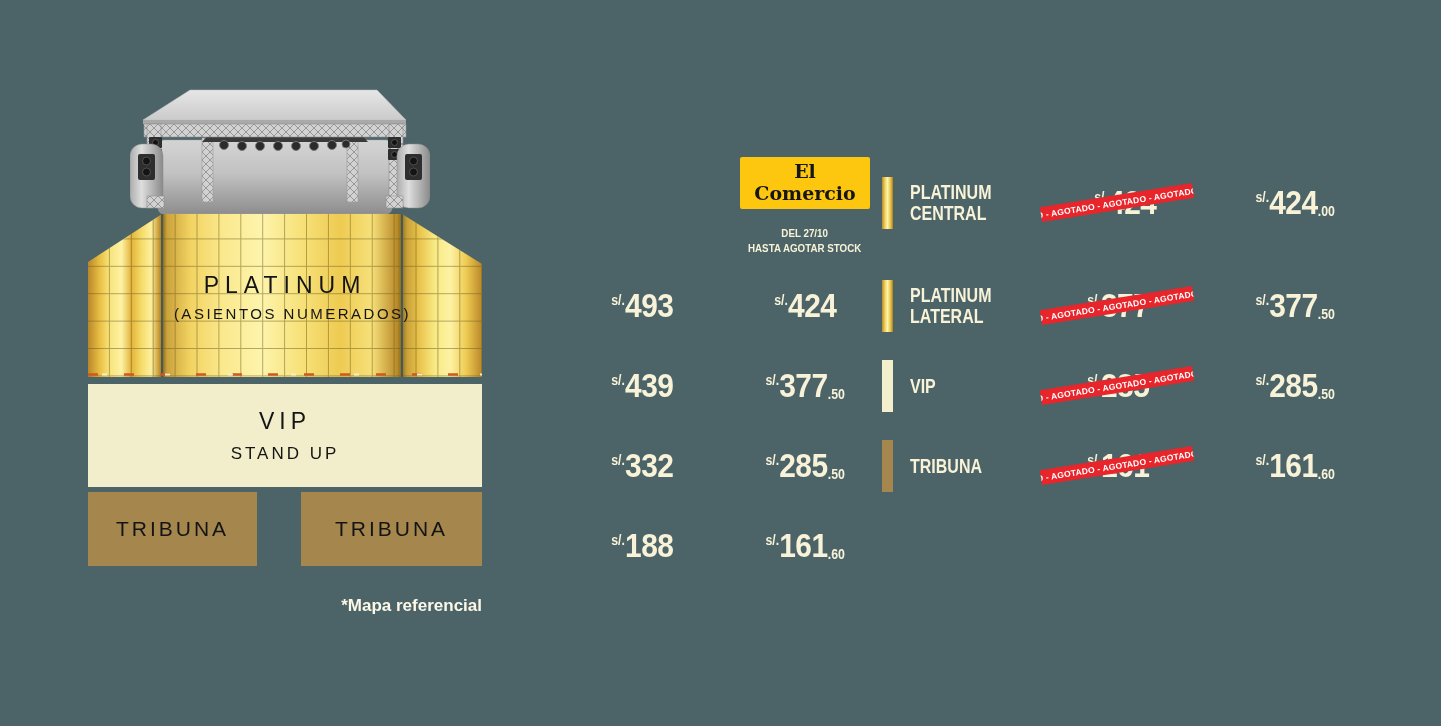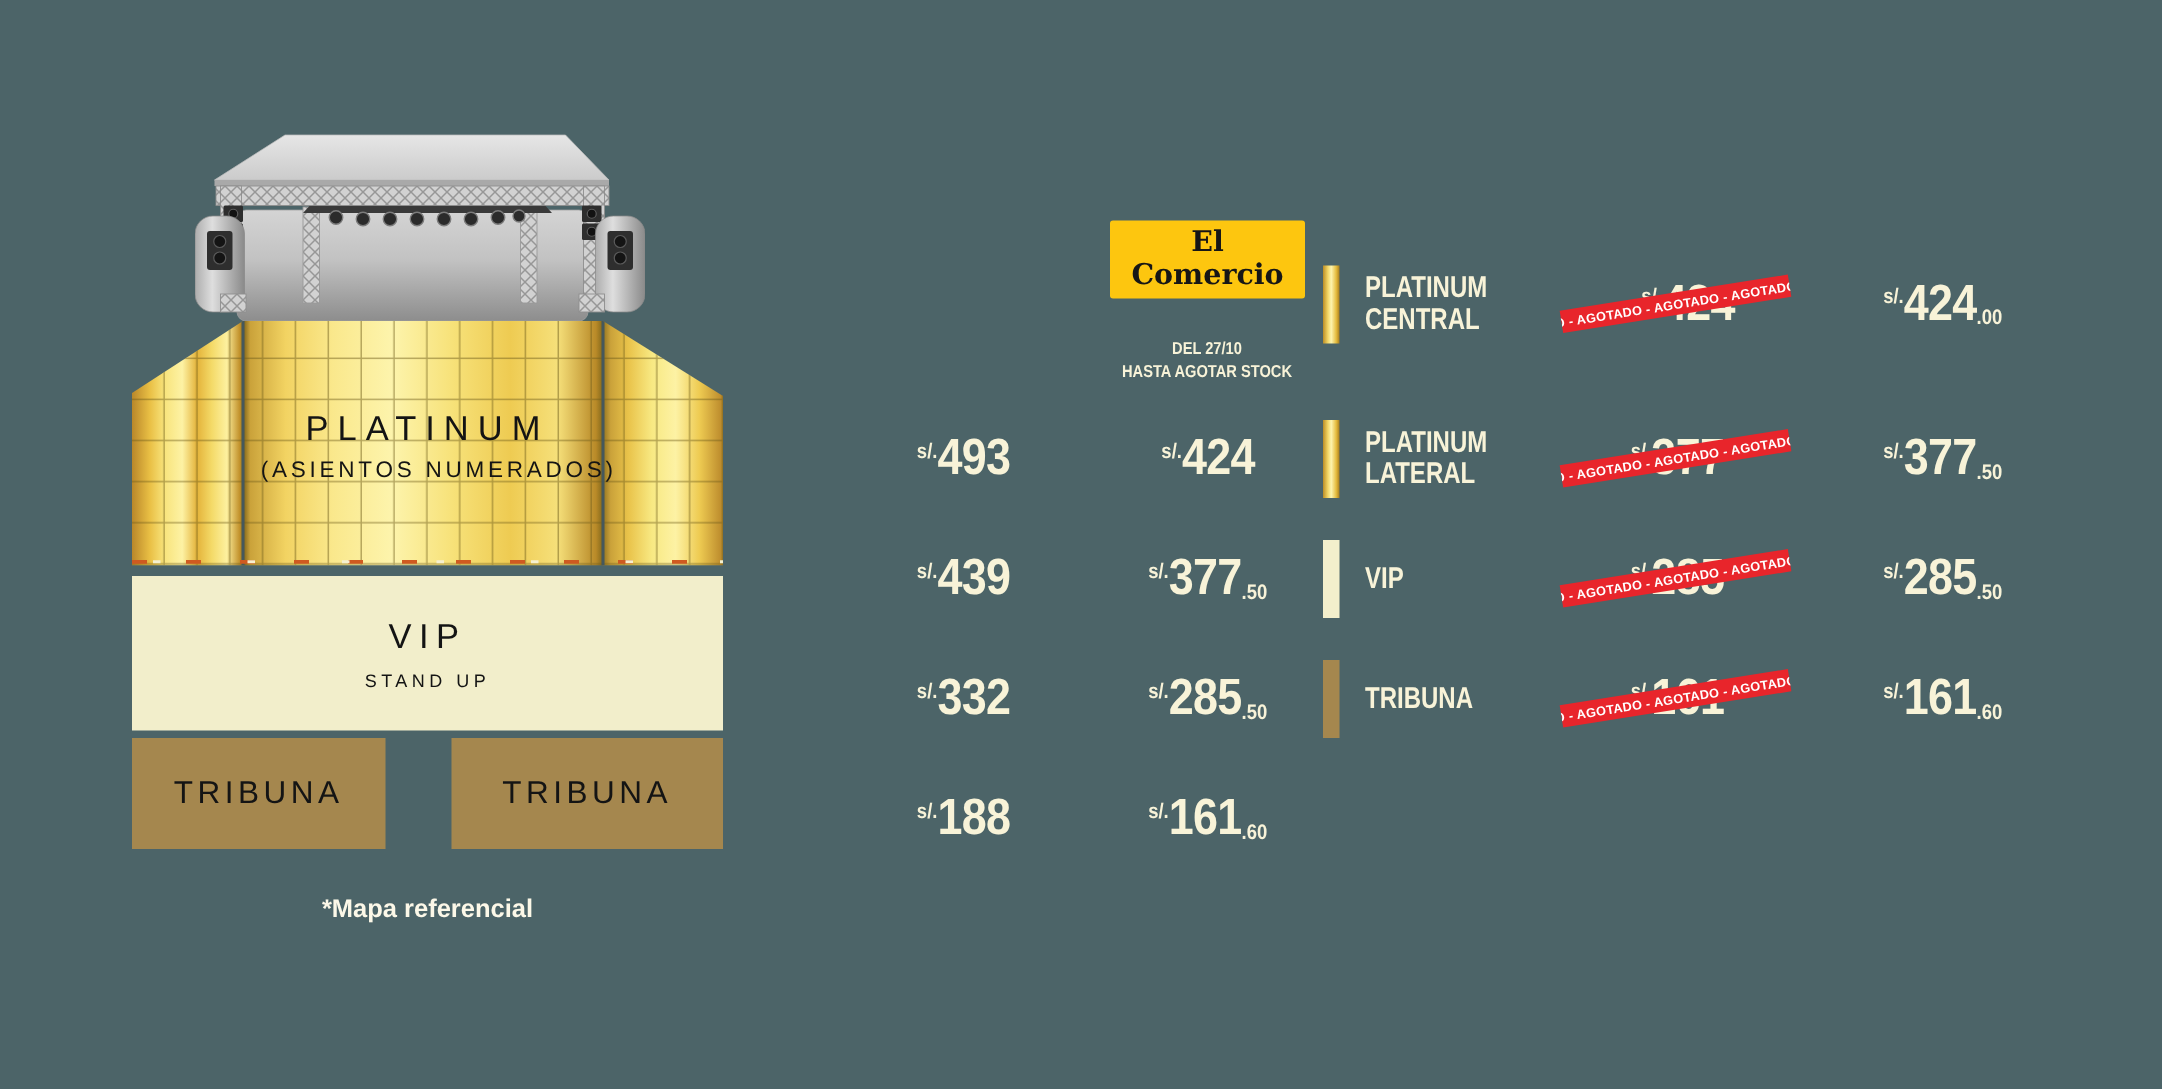--- a/index.html
+++ b/index.html
@@ -16,38 +16,38 @@
   .map{position:absolute;left:0;top:0;width:540px;height:726px;}
   .stage-svg{position:absolute;left:130px;top:88px;width:300px;height:128px;}
   .plat-svg{position:absolute;left:88px;top:212px;width:394px;height:165px;}
   .plat-title{position:absolute;left:88px;top:272px;width:394px;text-align:center;
     color:#141414;font-size:23px;letter-spacing:6px;font-weight:normal;}
   .plat-sub{position:absolute;left:88px;top:305px;width:409px;text-align:center;
     color:#141414;font-size:15px;letter-spacing:2.5px;}
   .vip-box{position:absolute;left:88px;top:384px;width:394px;height:103px;background:#f2eecb;
     display:flex;flex-direction:column;align-items:center;justify-content:center;color:#141414;}
   .vip-title{font-size:23px;letter-spacing:5px;}
-  .vip-sub{font-size:12px;letter-spacing:3px;margin-top:9px;}
+  .vip-sub{font-size:17px;letter-spacing:3px;margin-top:9px;}
   .trib{position:absolute;top:492px;height:74px;background:#a5874e;color:#141414;
     display:flex;align-items:center;justify-content:center;font-size:21px;letter-spacing:3px;}
   .trib-left{left:88px;width:169px;}
   .trib-right{left:301px;width:181px;}
-  .map-note{position:absolute;left:88px;top:596px;width:394px;text-align:center;
+  .map-note{position:absolute;left:88px;top:596px;width:394px;text-align:right;
     color:#fcf8e8;font-size:17px;font-weight:bold;}
 
   
   .ptable{position:absolute;left:545px;top:140px;color:#f8f3d8;
     display:grid;grid-template-columns:195px 130px 160px 190px 150px;
     grid-template-rows:126px 80px 80px 80px 80px;}
   .hcell{display:flex;flex-direction:column;justify-content:flex-end;align-items:center;
     text-align:center;padding-bottom:10px;}
   .htitle{font-size:21px;font-weight:bold;line-height:1.08;letter-spacing:.5px;transform:scaleX(.85);}
   .hsub{font-size:11.5px;font-weight:bold;line-height:1.3;margin-top:7px;transform:scaleX(.85);white-space:nowrap;}
   .logo-elcomercio{background:#fdc60f;color:#161616;font-family:"DejaVu Serif", serif;
-    font-weight:bold;font-size:19px;padding:3px 12px 5px;border-radius:2px;margin-bottom:20px;}
+    font-weight:bold;font-size:19px;padding:3px 12px 5px;border-radius:2px;margin-bottom:10px;}
   .lcell{display:flex;align-items:center;gap:17px;padding-left:12px;}
   .swatch{width:11px;height:52px;flex:0 0 auto;}
   .swatch.gold{background:linear-gradient(90deg,#bb8d26,#f3d766 30%,#fdf4ae 50%,#e5bc3e 80%,#a87e1e);}
   .swatch.vip{background:#f3efcc;}
   .swatch.tribuna{background:#a5874e;}
   .rlabel{font-size:20px;font-weight:bold;line-height:1.05;transform:scaleX(.8);transform-origin:left center;}
   .pcell{position:relative;display:flex;align-items:center;justify-content:center;}
   .price{display:flex;align-items:flex-start;transform:scaleX(.88);}
   .cur{font-size:14px;font-weight:bold;margin-top:2px;}
   .int{font-size:34px;font-weight:bold;line-height:.92;letter-spacing:-.5px;}

